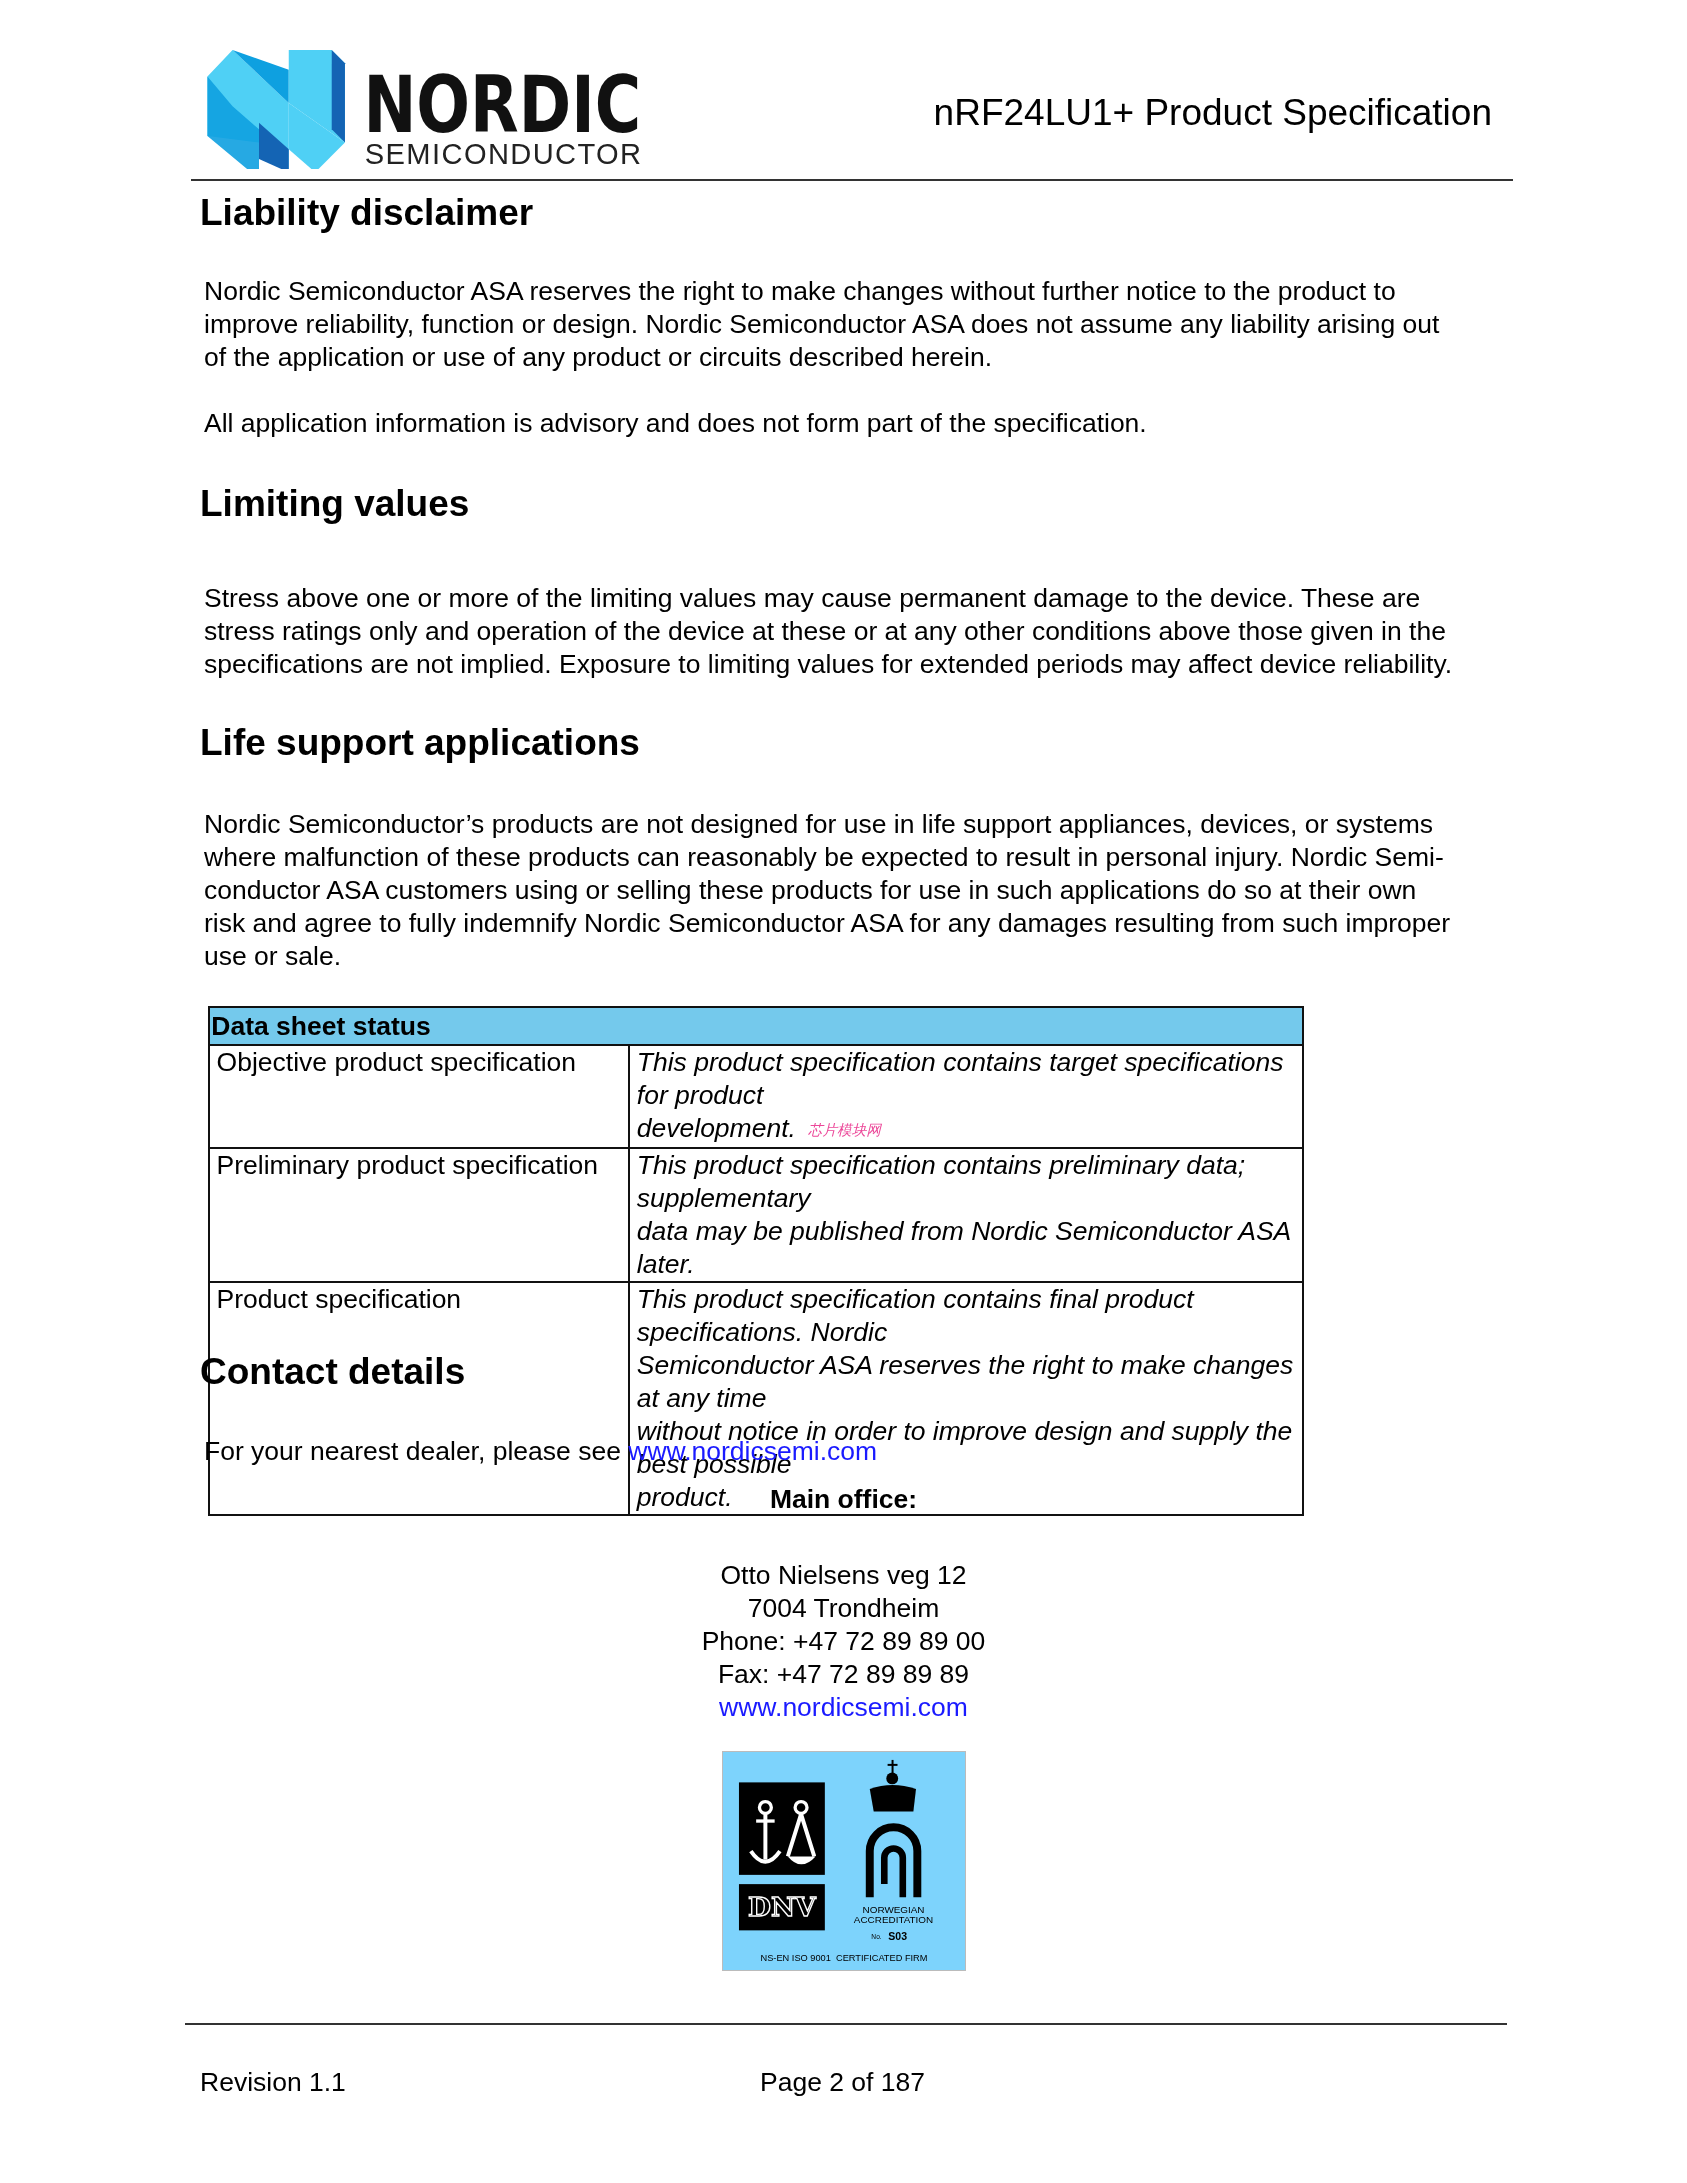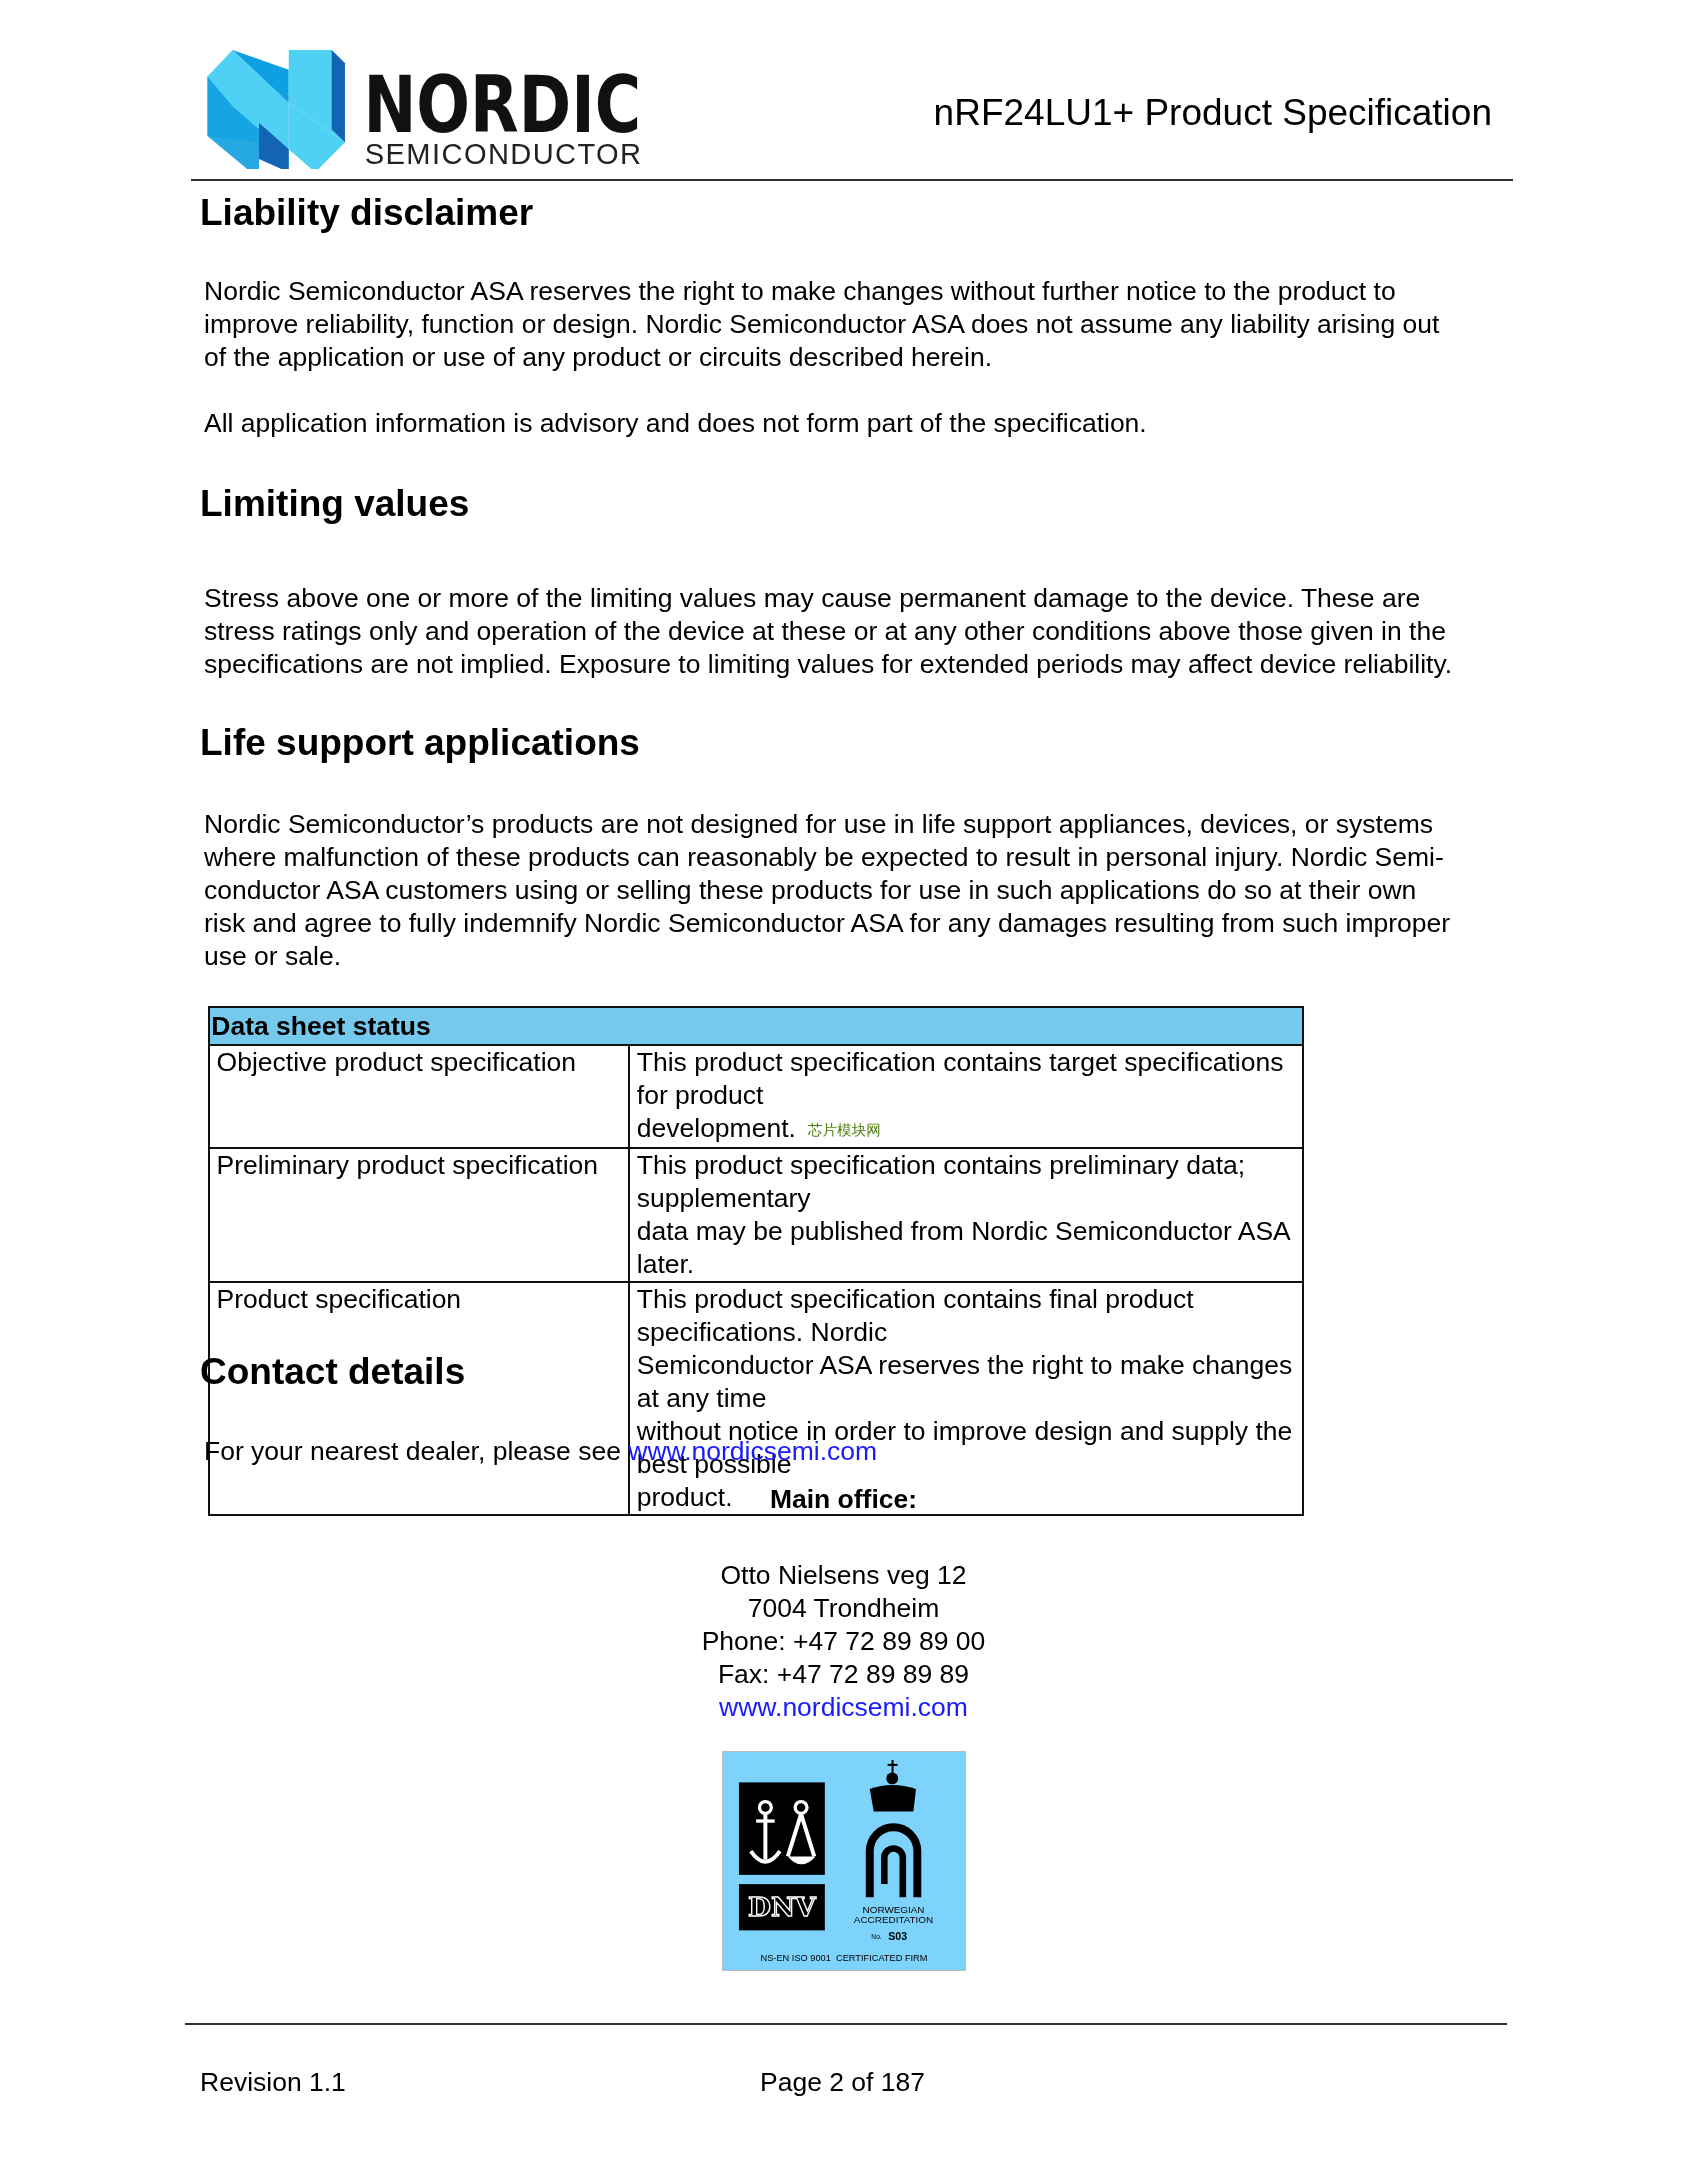--- a/index.html
+++ b/index.html
@@ -17,22 +17,22 @@
   .content { left: 200px; width: 1297px; }
   h2 { font-size: 37px; font-weight: bold; margin: 0; line-height: 1; position: absolute; }
   .para { position: absolute; font-size: 26.5px; line-height: 33px; margin: 4px; white-space: pre-line; }
 
   
   .ds-table { position: absolute; left: 208px; top: 1006px; width: 1096px;
               border-collapse: collapse; font-size: 26.5px; }
   .ds-table td { border: 2px solid #111; vertical-align: top; padding: 0 6.6px; line-height: 33px; }
   .ds-table .hdr { background: #74c9ec; font-weight: bold; padding: 0 0 0 1.3px; height: 36px; line-height: 36px; }
   .col1 { width: 405px; white-space: nowrap; }
-  .col2 { white-space: pre-line; }
-  .watermark { color: #4d7c0f; font-size: 14.6px; margin-left: 12px; vertical-align: middle; }
+  .col2 { white-space: pre-line; font-style: italic; }
+  .watermark { color: #ec4899; font-size: 14.6px; margin-left: 12px; vertical-align: middle; }
 
   
   .link { color: #1a1aff; text-decoration: none; }
   .center-block { position: absolute; left: 0; width: 1687px; text-align: center; font-size: 26.5px; line-height: 33px; }
   .main-office { font-weight: bold; }
 
   .cert { left: 722px; top: 1751px; width: 242px; height: 218px; border: 1.3px solid #bbb; background: #7dd3fc; }
 
   .rule-bottom { left: 185px; top: 2023px; width: 1322px; height: 0; border-top: 2px solid #333; }
   .footer-left { left: 200px; top: 2067px; font-size: 26.5px; }

